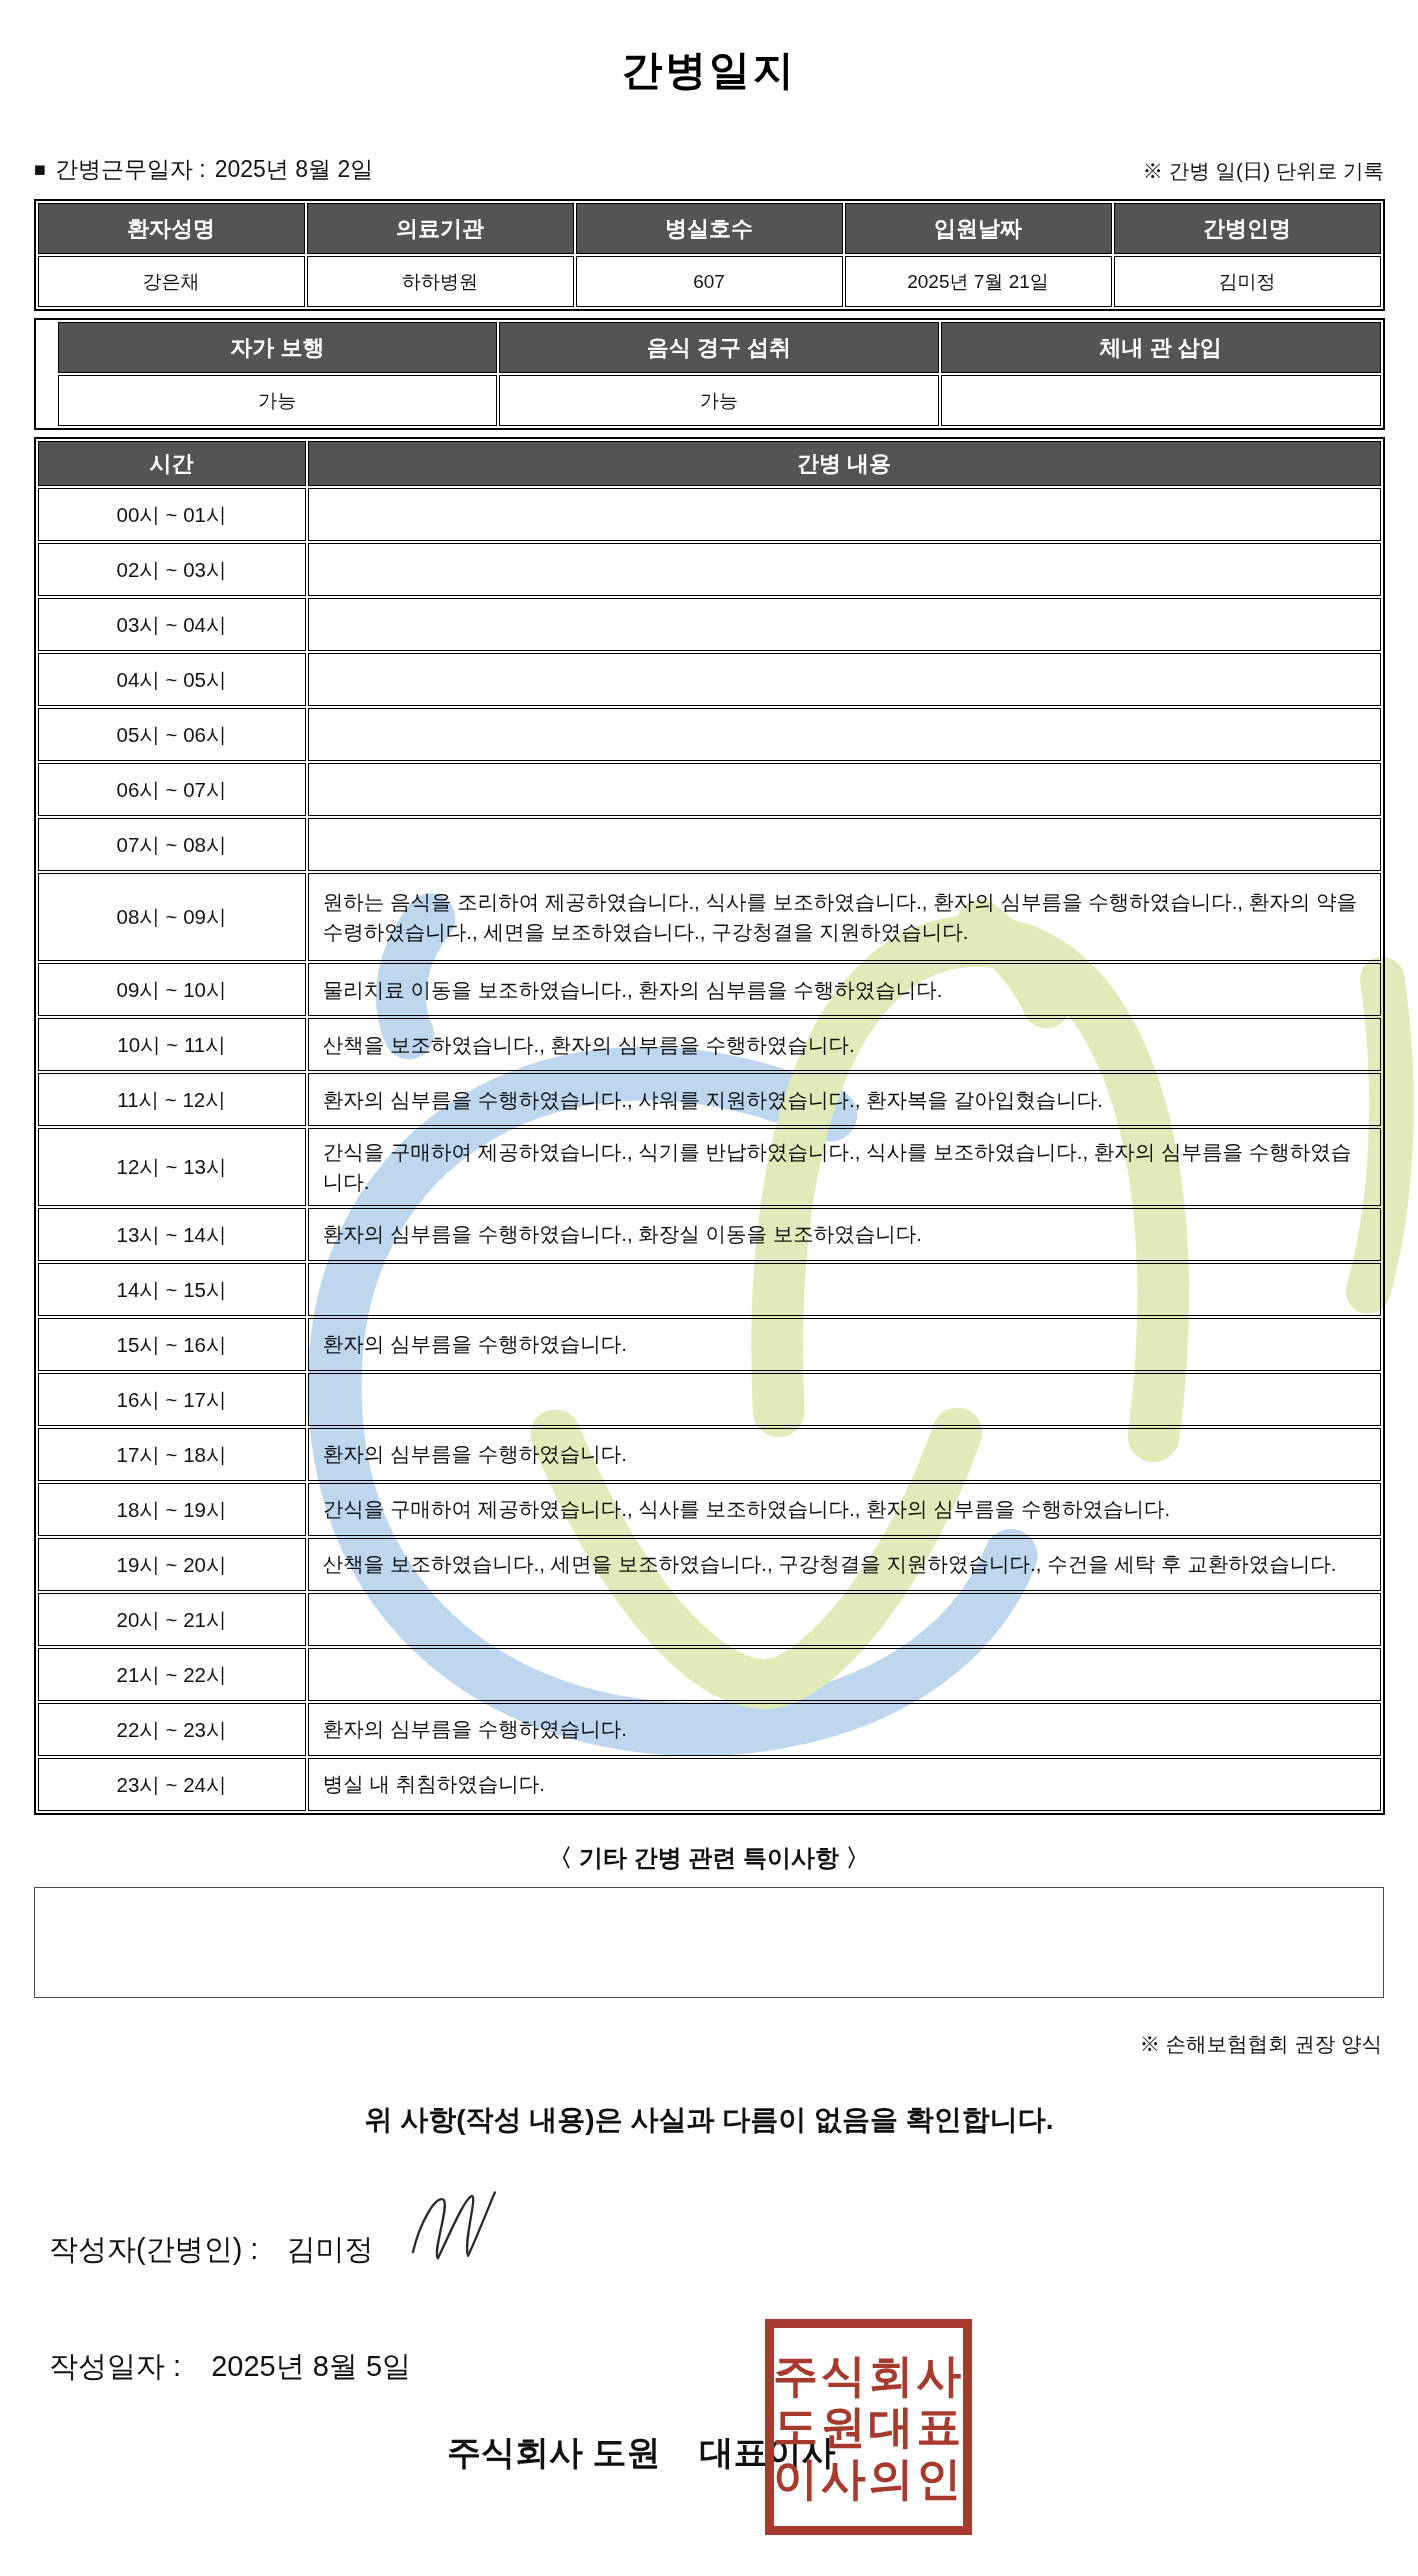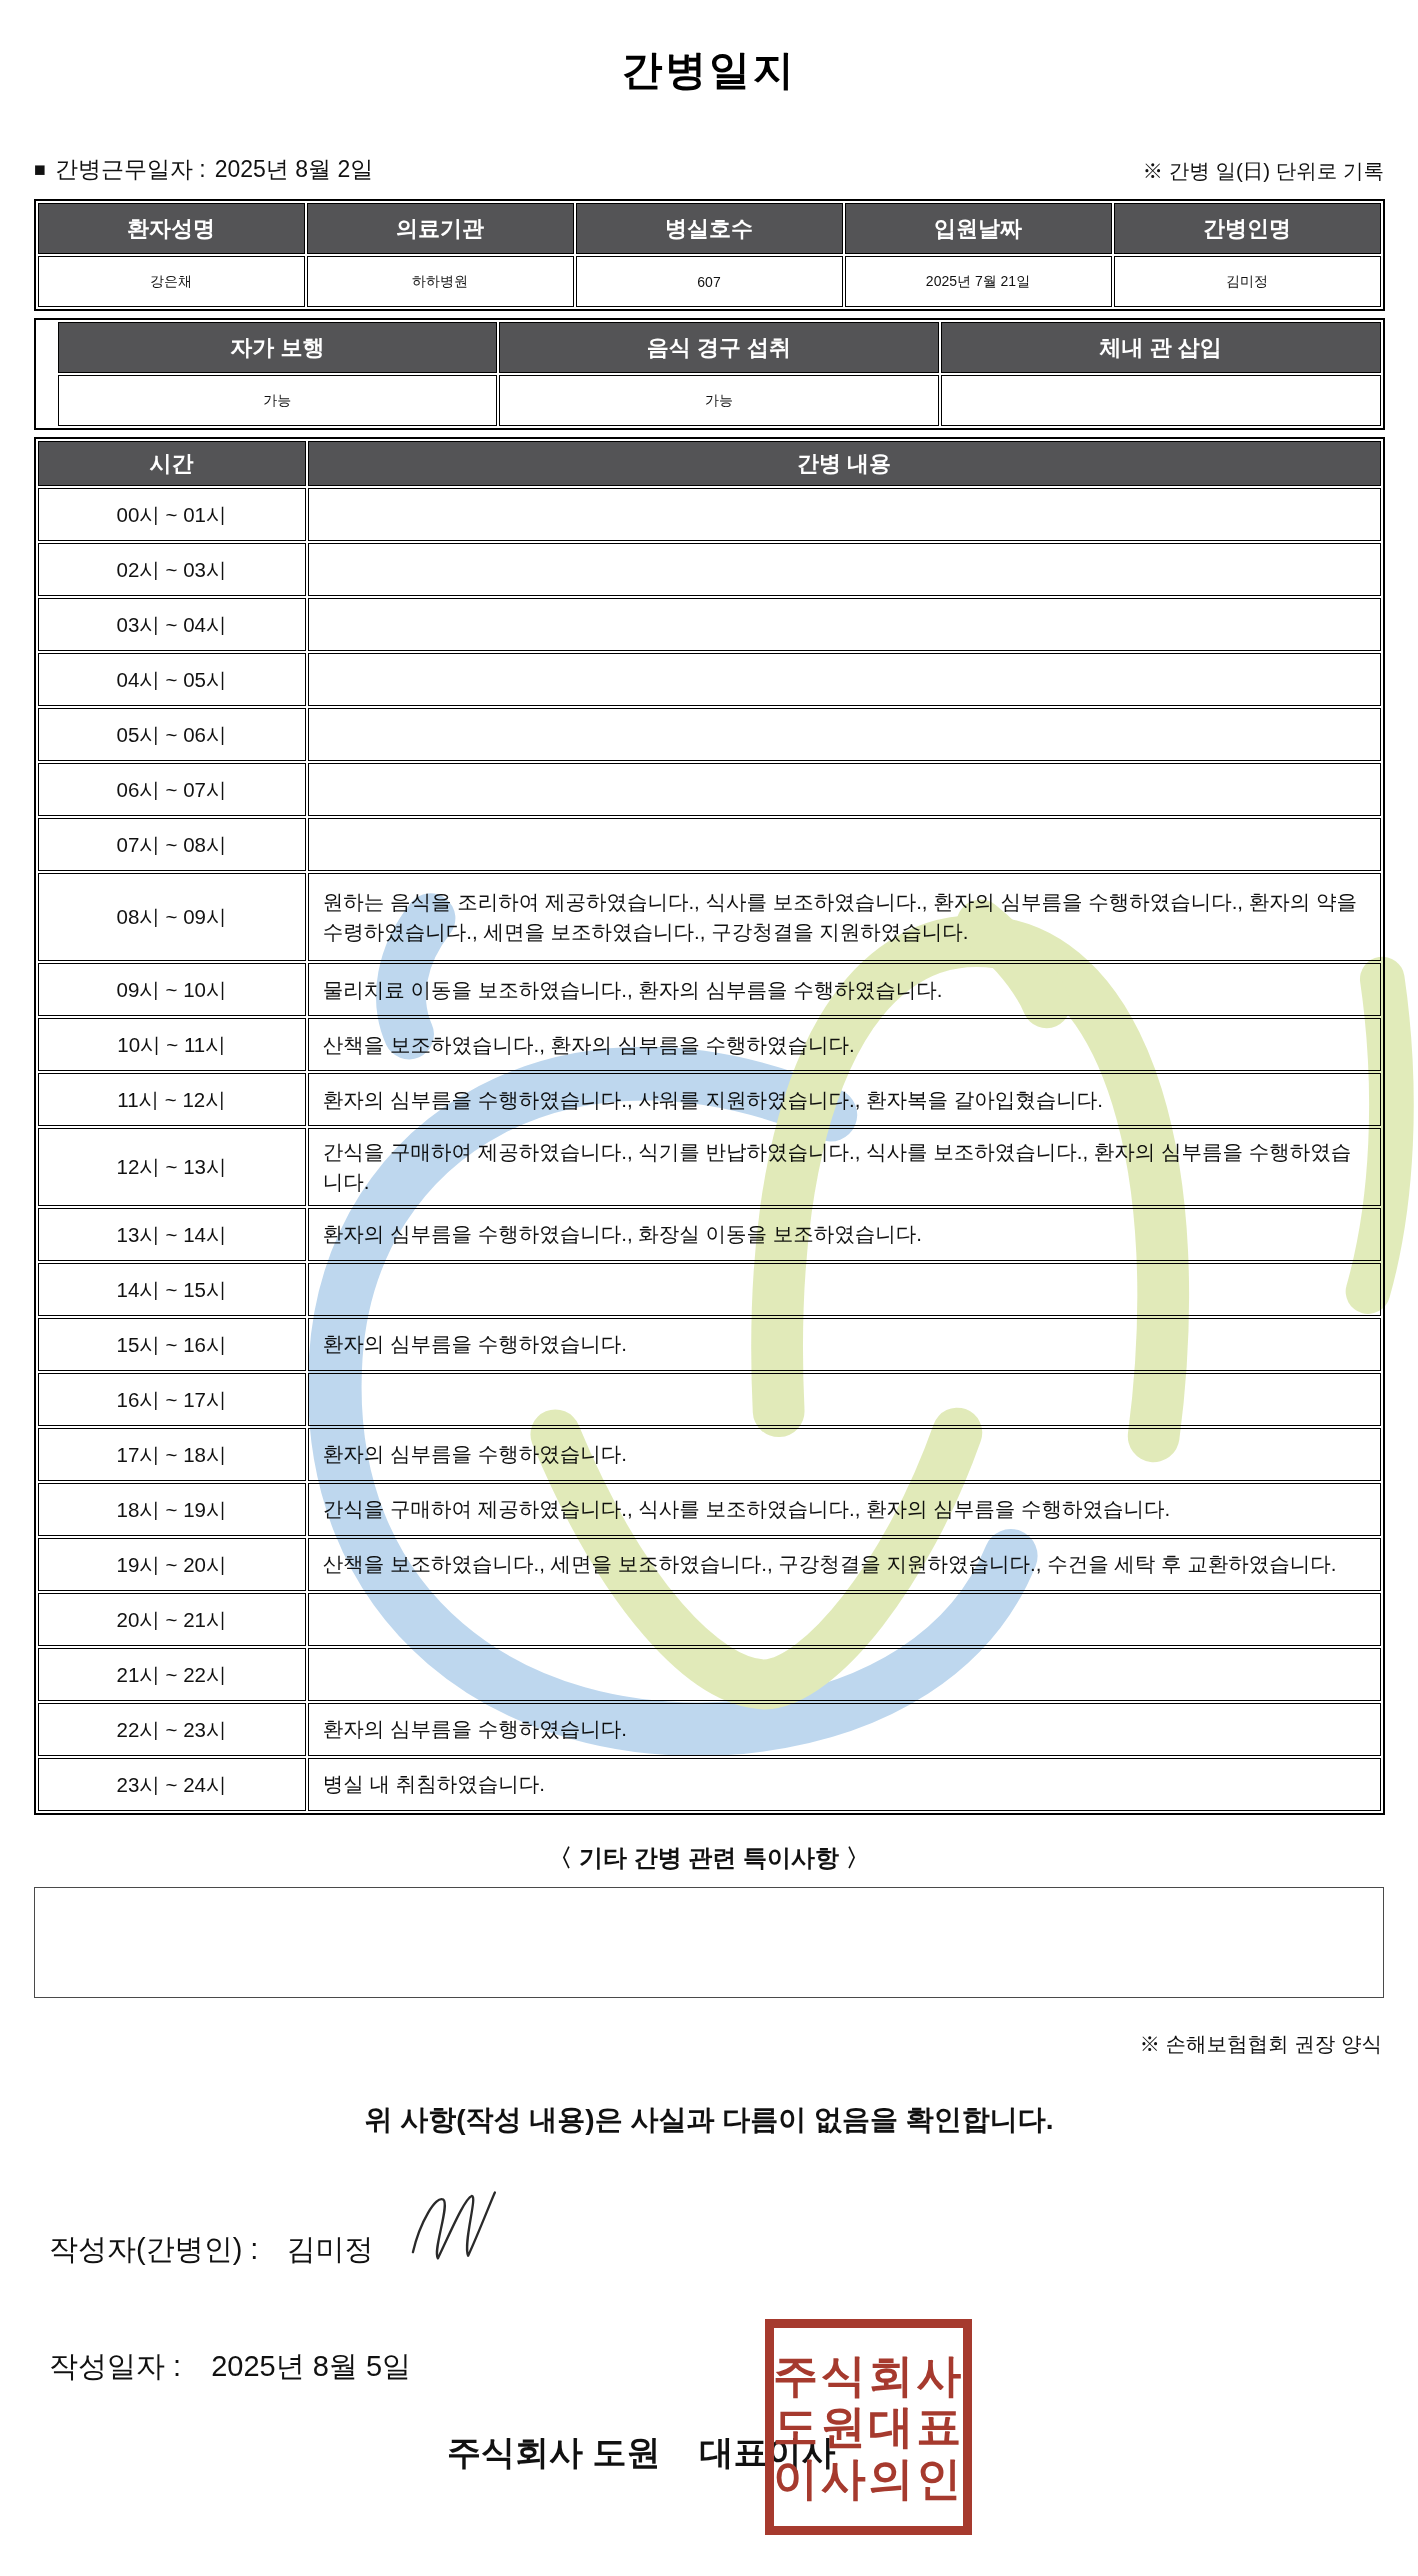--- a/index.html
+++ b/index.html
@@ -49,21 +49,21 @@
     background: #545456;
     color: #ffffff;
     font-weight: bold;
     font-size: 22px;
     height: 51px;
     border: 1.8px solid #000;
     text-align: center;
   }
   td {
     border: 1.8px solid #000;
-    font-size: 14px;
+    font-size: 19px;
     height: 51px;
     text-align: center;
     vertical-align: middle;
     background: #fff;
   }
   .tbl3 th { height: 45px; }
   .tbl3 td { height: 53px; }
   .tbl3 tr.tall td { height: 88px; }
   .tbl3 col.c-time { width: 268px; }
   td.content {

